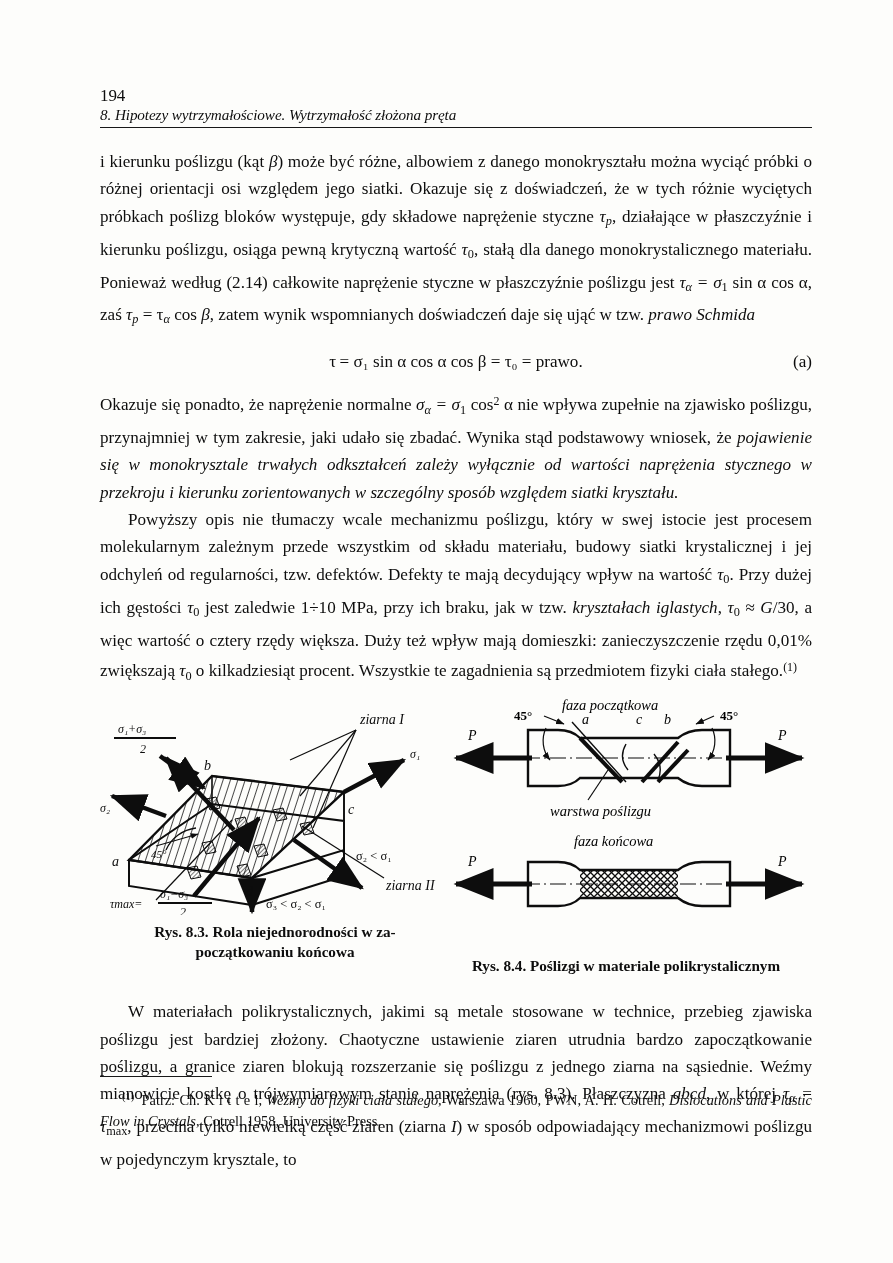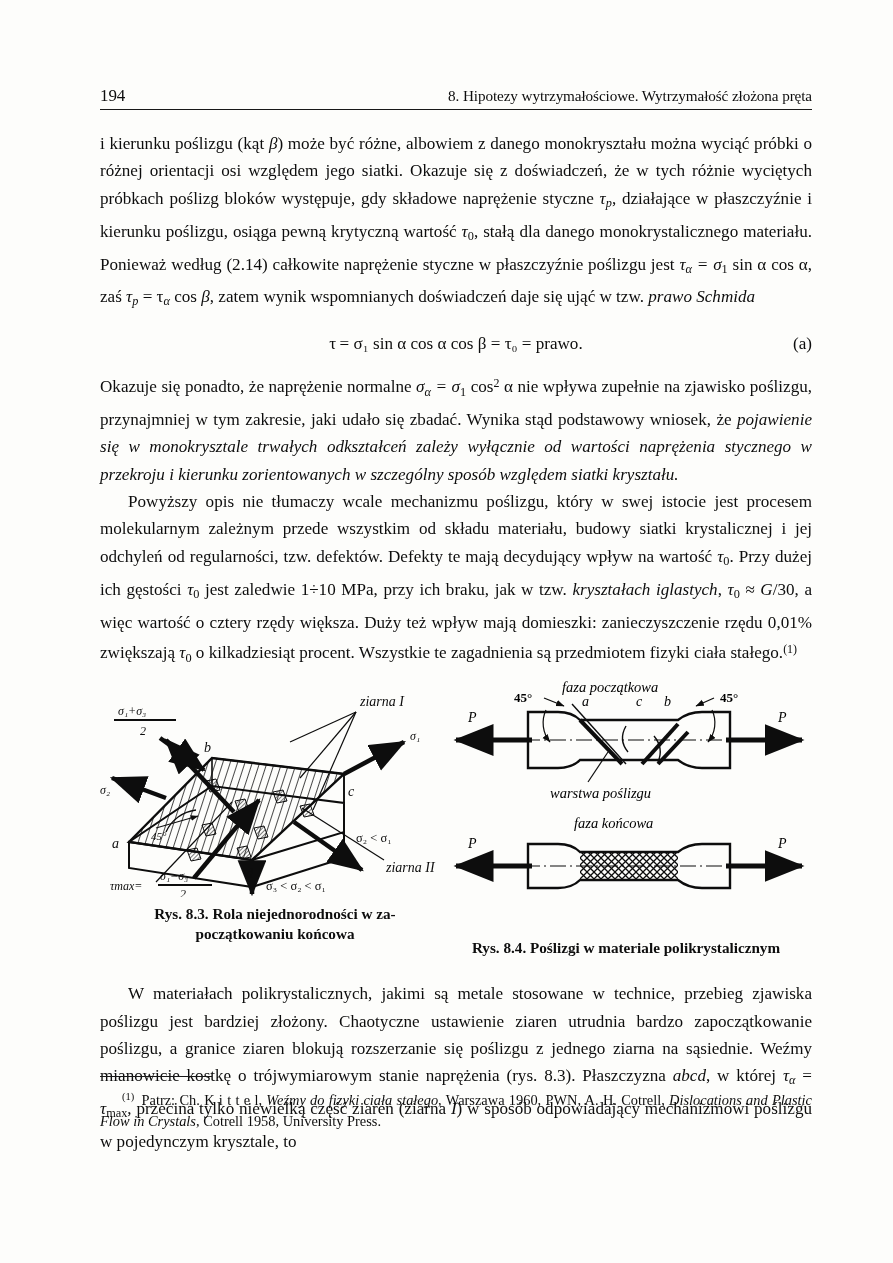--- a/index.html
+++ b/index.html
@@ -23,26 +23,28 @@
     width: 712px;
   }
 
   
   .runhead {
     display: flex;
     align-items: baseline;
     justify-content: space-between;
     font-size: 15.5px;
     letter-spacing: -0.1px;
+    flex-direction: column;
   }
   .runhead .folio {
     font-size: 17px;
   }
   .runhead .headtitle {
     font-size: 15.2px;
+    font-style: italic;
   }
   .headrule {
     border: 0;
     border-top: 1.6px solid #181818;
     margin: 3px 0 0 0;
   }
 
   
   .body-block {
     margin-top: 20px;

